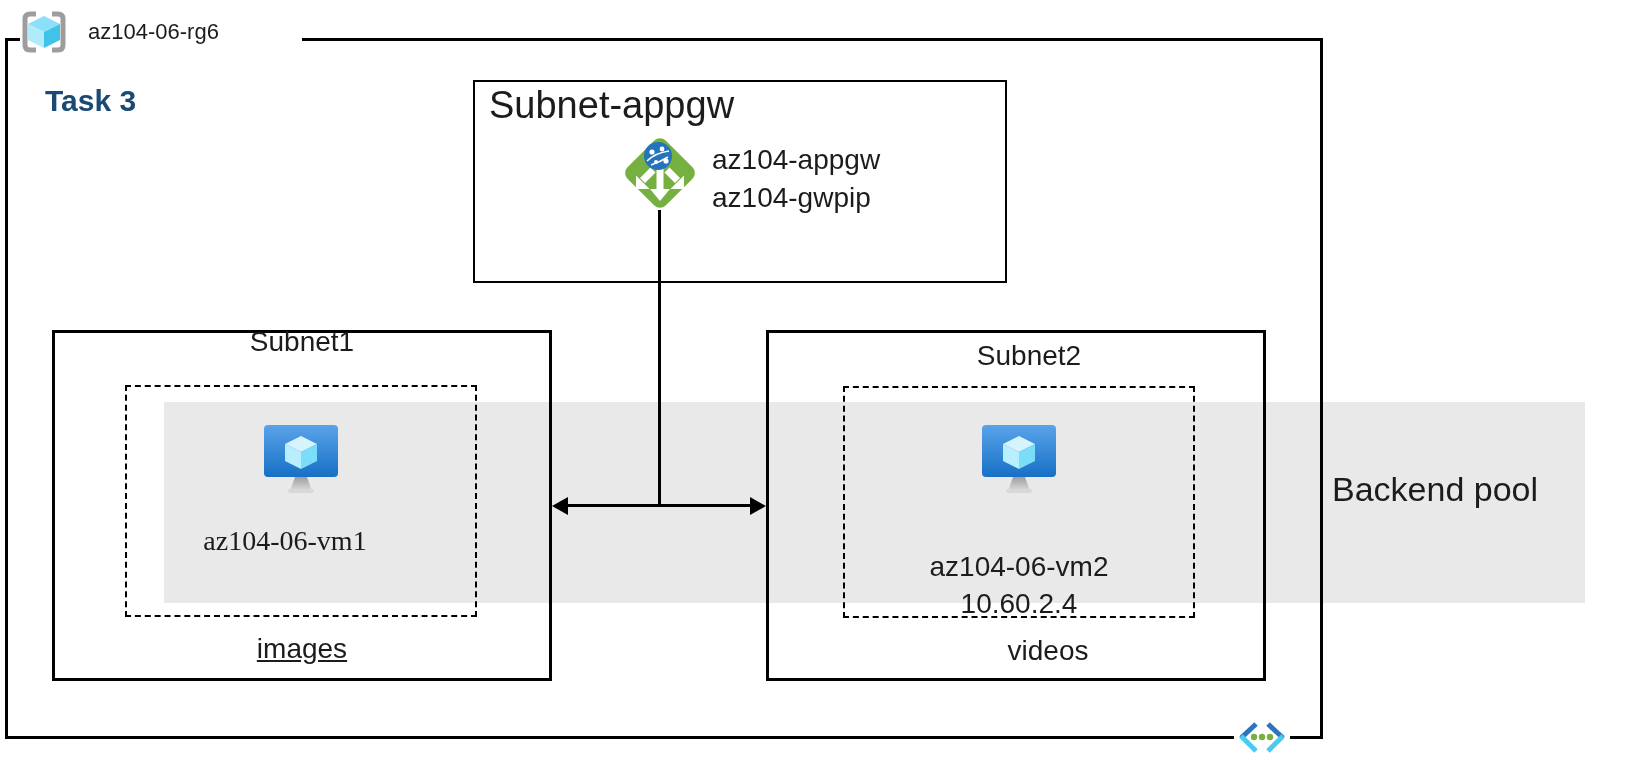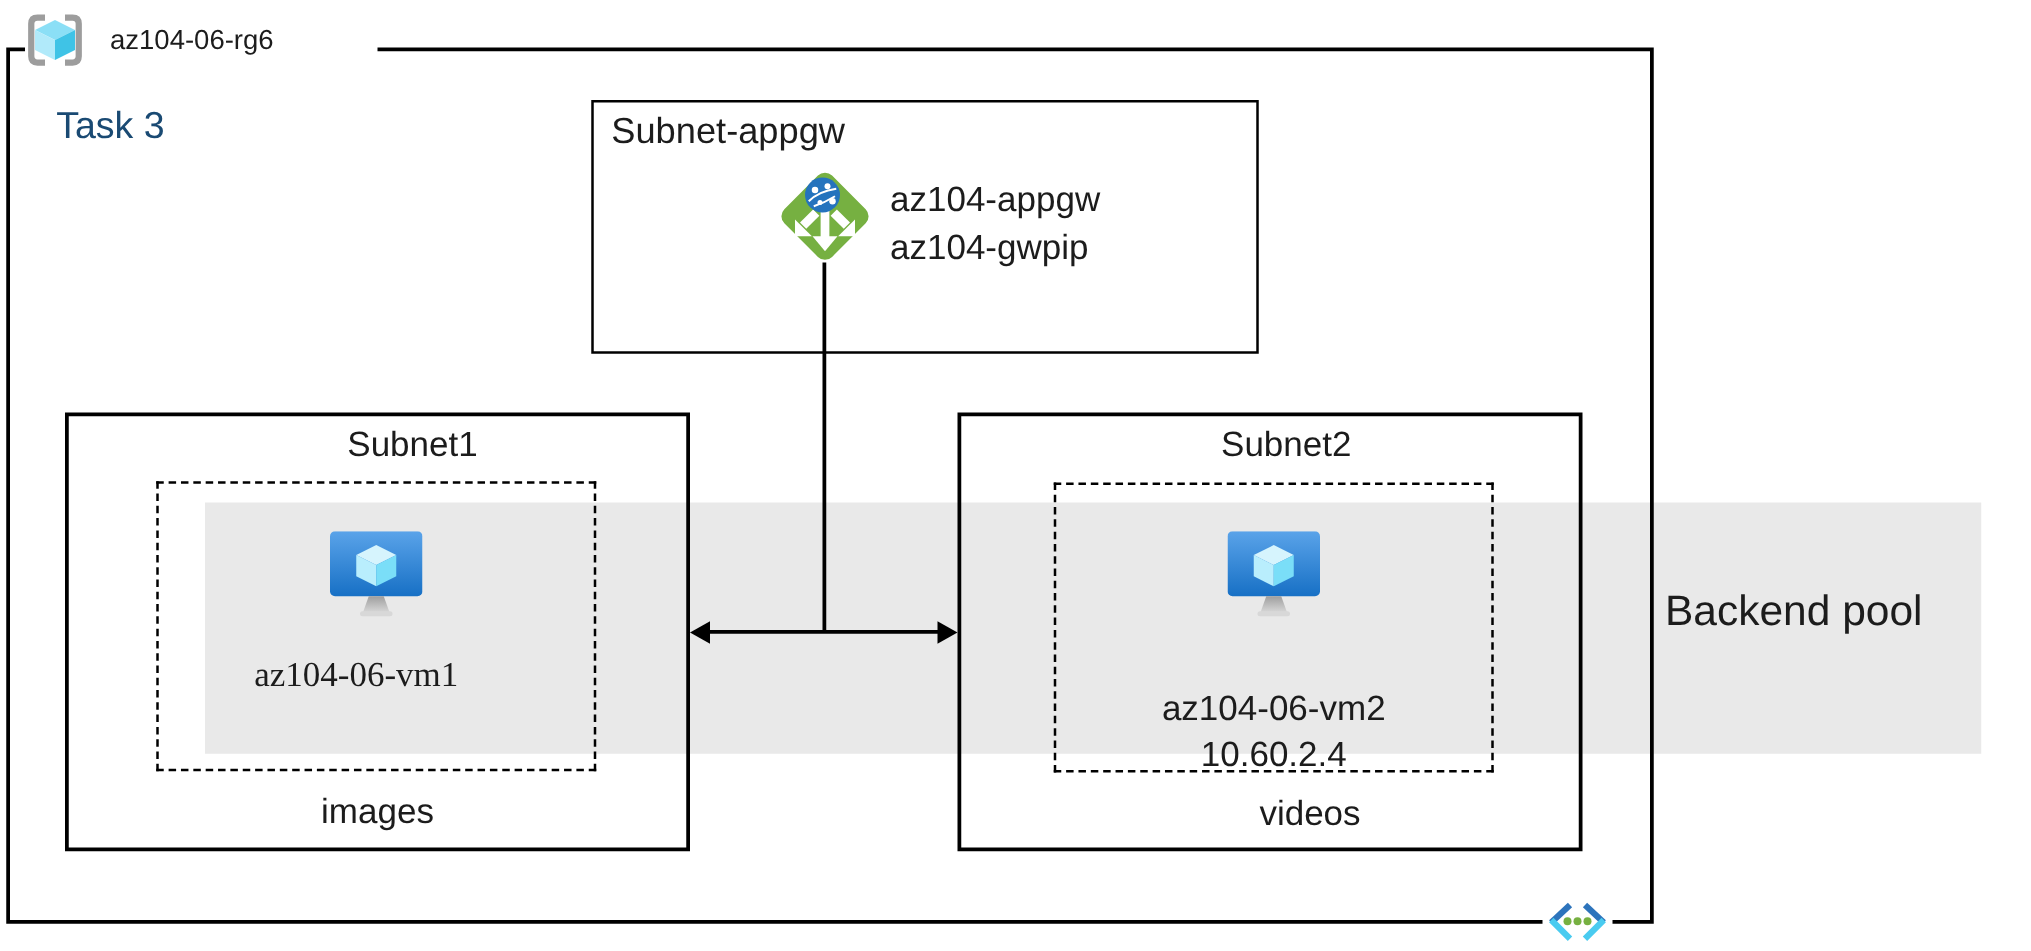--- a/index.html
+++ b/index.html
@@ -24,59 +24,59 @@
 
   
   .band{left:164px;top:402px;width:1421px;height:201px;background:var(--band);z-index:0;}
   .band-label{left:1332px;top:470px;width:250px;font-size:34px;line-height:38px;z-index:5;}
 
   
   .rg-box{left:5px;top:38px;width:1318px;height:701px;border:3px solid var(--line);box-sizing:border-box;z-index:1;background:transparent;}
   .rg-top-mask{left:20px;top:33px;width:282px;height:12px;background:#fff;z-index:2;}
   .rg-icon{left:20px;top:9px;width:48px;height:46px;z-index:3;background:#fff;}
   .rg-title{left:88px;top:16px;font-size:22px;line-height:32px;z-index:3;}
-  .task-label{left:45px;top:85px;font-size:30px;line-height:32px;font-weight:normal;color:var(--task);z-index:3;}
+  .task-label{left:45px;top:85px;font-size:30px;line-height:32px;font-weight:bold;color:var(--task);z-index:3;}
 
   
   .appgw-box{left:473px;top:80px;width:534px;height:203px;border:2px solid var(--line);box-sizing:border-box;z-index:2;background:#fff;}
-  .appgw-label{left:489px;top:88px;font-size:29px;line-height:34px;z-index:4;}
+  .appgw-label{left:489px;top:88px;font-size:38px;line-height:34px;z-index:4;}
   .appgw-icon{left:624px;top:131px;width:72px;height:84px;z-index:4;}
   .appgw-names{left:712px;top:141px;font-size:28px;line-height:38px;z-index:4;}
 
   
   .v-connector{left:658px;top:210px;width:3px;height:296px;background:var(--line);z-index:3;}
   .h-arrow{left:552px;top:497px;width:214px;height:18px;z-index:3;}
   .h-arrow .shaft{position:absolute;left:10px;top:7px;width:194px;height:3px;background:var(--line);}
   .h-arrow .head-left{position:absolute;left:0;top:0;width:0;height:0;
     border-top:9px solid transparent;border-bottom:9px solid transparent;border-right:16px solid var(--line);}
   .h-arrow .head-right{position:absolute;right:0;top:0;width:0;height:0;
     border-top:9px solid transparent;border-bottom:9px solid transparent;border-left:16px solid var(--line);}
 
   
   .subnet-box{width:500px;height:351px;border:3px solid var(--line);box-sizing:border-box;background:transparent;z-index:2;}
   .subnet1-box{left:52px;top:330px;}
   .subnet2-box{left:766px;top:330px;}
   .subnet-title{width:500px;text-align:center;font-size:28px;line-height:36px;z-index:4;}
-  .subnet1-title{left:52px;top:338px;padding-left:28px;}
+  .subnet1-title{left:52px;top:324px;}
   .subnet2-title{left:766px;top:338px;padding-left:13px;}
 
   .dashed-box{width:352px;height:232px;border:2px dashed var(--line);box-sizing:border-box;z-index:2;background:transparent;}
   .dashed1{left:125px;top:385px;}
   .dashed2{left:843px;top:386px;}
 
   .vm-icon{width:74px;height:70px;z-index:4;}
   .vm1-icon{left:264px;top:425px;}
   .vm2-icon{left:982px;top:425px;}
 
   .vm-text{width:352px;text-align:center;font-size:28px;line-height:37px;z-index:4;}
   .vm1-text{left:109px;top:522px;font-family:Liberation Serif, serif;}
   .vm2-text{left:843px;top:548px;}
 
   .subnet-caption{width:500px;text-align:center;font-size:28px;line-height:34px;z-index:4;}
-  .caption1{left:52px;top:632px;}
+  .caption1{left:52px;top:632px;text-decoration:underline;}
   .caption2{left:766px;top:634px;padding-left:32px;}
 
   
   .vnet-icon{left:1234px;top:719px;width:56px;height:36px;z-index:4;background:#fff;}
 </style>
 </head>
 <body>
 
 <div id="canvas">
 

